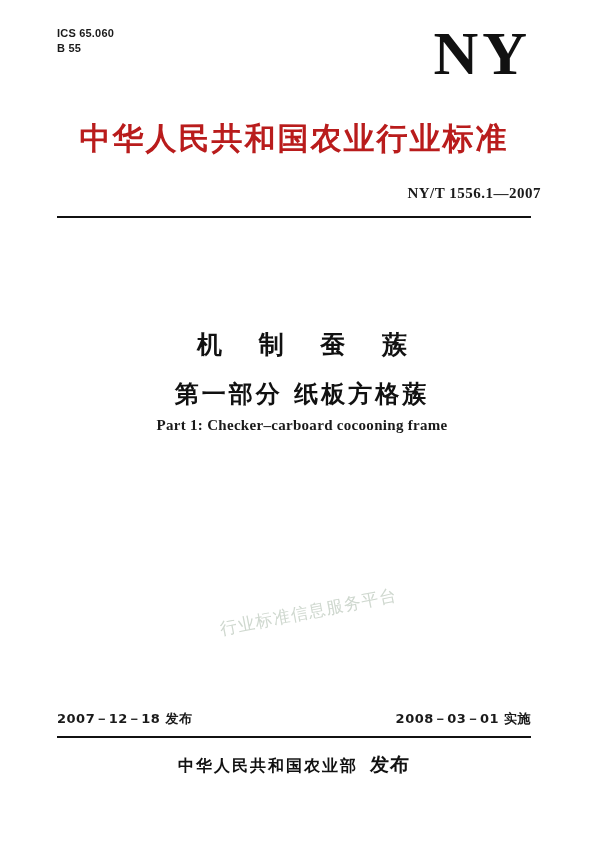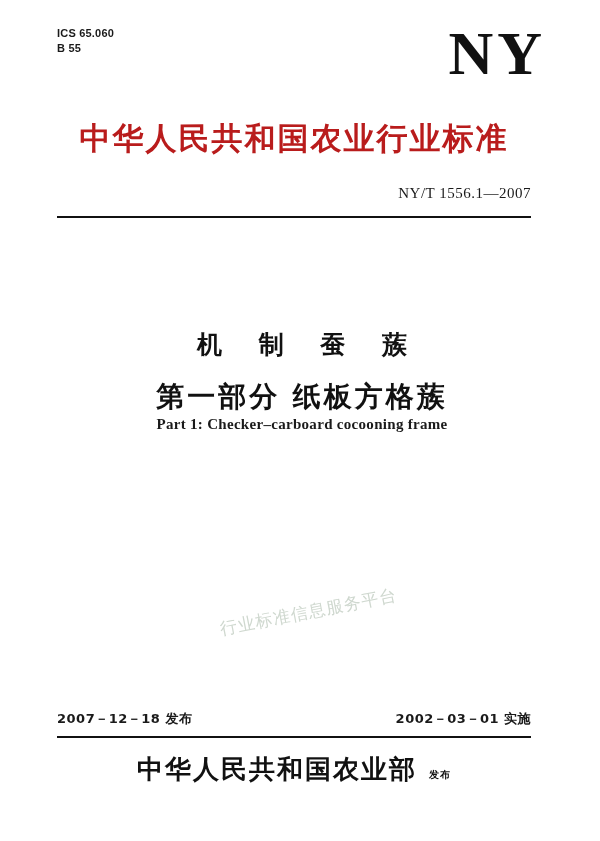--- a/index.html
+++ b/index.html
@@ -31,21 +31,21 @@
     line-height: 1.35;
     letter-spacing: 0.2px;
   }
   .ics-block div {
     white-space: nowrap;
   }
 
   
   .ny-logo {
     position: absolute;
-    right: 42px;
+    right: 57px;
     top: 22px;
     font-family: "Liberation Serif", serif;
     font-size: 62px;
     font-weight: bold;
     letter-spacing: 4px;
     line-height: 1;
     color: #111;
   }
 
   
@@ -58,25 +58,25 @@
     font-family: "DejaVu Sans", sans-serif;
     font-size: 31px;
     font-weight: bold;
     letter-spacing: 2px;
     color: #b91c1c;
   }
 
   
   .std-number {
     position: absolute;
-    right: 57px;
+    right: 47px;
     top: 185px;
     font-family: "Liberation Serif", serif;
     font-size: 15px;
-    font-weight: normal;
+    font-weight: bold;
     letter-spacing: 0.5px;
   }
 
   
   .rule-top {
     position: absolute;
     left: 57px;
     right: 57px;
     top: 216px;
     height: 2px;
@@ -96,33 +96,34 @@
     font-family: "DejaVu Sans", sans-serif;
     font-size: 25px;
     font-weight: bold;
     letter-spacing: 14px;
     text-indent: 14px;
     color: #111;
   }
   .subject .line2 {
     margin-top: 17px;
     font-family: "DejaVu Sans", sans-serif;
-    font-size: 28px;
+    font-size: 24px;
     font-weight: bold;
     letter-spacing: 3px;
     color: #111;
   }
   .subject .en1 {
     margin-top: 28px;
     font-family: "Liberation Serif", serif;
     font-size: 15px;
     font-weight: bold;
     letter-spacing: 0.3px;
   }
   .subject .en2 {
+    margin-top: 7px;
     font-family: "Liberation Serif", serif;
     font-size: 15px;
     font-weight: bold;
     letter-spacing: 0.3px;
   }
 
   
   .watermark {
     position: absolute;
     left: 218px;
@@ -170,26 +171,26 @@
   .publisher {
     position: absolute;
     left: 0;
     right: 0;
     top: 752px;
     text-align: center;
     font-family: "DejaVu Sans", sans-serif;
     color: #111;
   }
   .publisher .org {
-    font-size: 26px;
+    font-size: 16px;
     font-weight: bold;
     letter-spacing: 2px;
   }
   .publisher .verb {
-    font-size: 10px;
+    font-size: 19px;
     font-weight: bold;
     margin-left: 12px;
     letter-spacing: 1px;
   }
 </style>
 </head>
 <body>
 
 <div class="page">
 
@@ -209,21 +210,21 @@
   <div class="subject">
     <div class="line1">机 制 蚕 蔟</div>
     <div class="line2">第一部分  纸板方格蔟</div>
     <div class="en2">Part 1: Checker–carboard cocooning frame</div>
   </div>
 
   <div class="watermark">行业标准信息服务平台</div>
 
   <div class="dates">
     <span class="date-text">2007－12－18 发布</span>
-    <span class="date-text">2002－03－01 实施</span>
+    <span class="date-text">2008－03－01 实施</span>
   </div>
 
   <div class="rule-bottom"></div>
 
   <div class="publisher">
     <span class="org">中华人民共和国农业部</span><span class="verb">发布</span>
   </div>
 
 </div>
 

